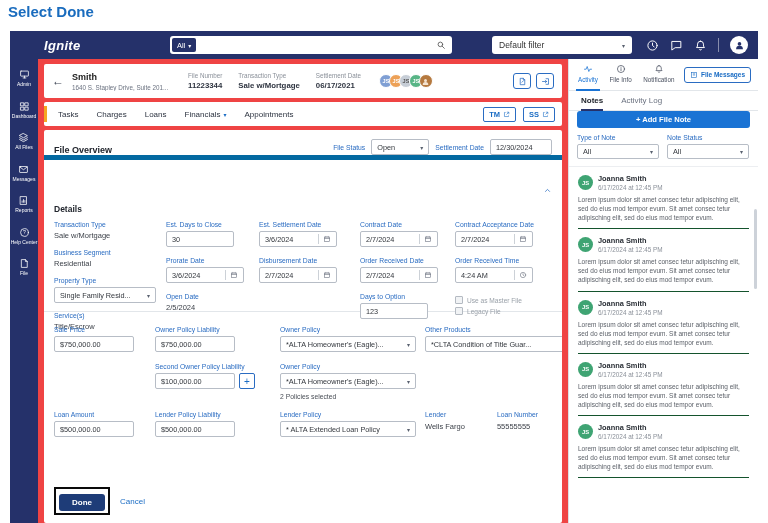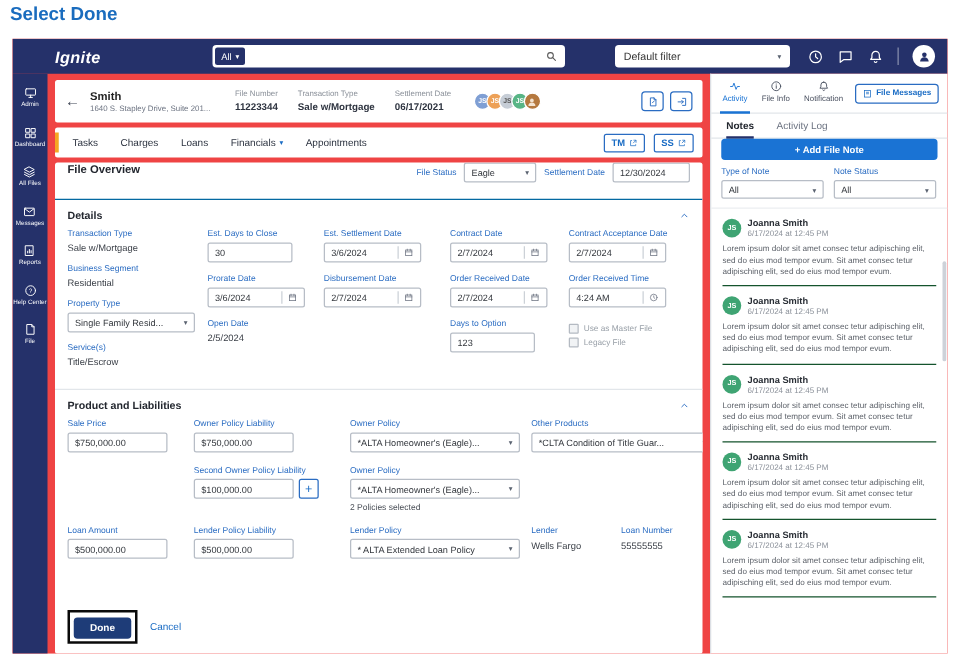--- a/index.html
+++ b/index.html
@@ -59,37 +59,37 @@
   .tabbar { margin-top:4px; background:#fff; border-radius:2px; height:24px; display:flex; align-items:center; position:relative; padding-left:14px; gap:18px; flex:none;justify-content:flex-end; }
   .tabaccent { position:absolute; left:0; top:4px; width:3px; height:16px; background:#f5a623; }
   .tab { font-size:8px; color:#2c3340; display:flex; align-items:center; gap:3px; cursor:pointer; }
   .fcaret { color:#1a6cc4; font-size:6px; }
   .minibtns { margin-left:auto; display:flex; gap:7px; margin-right:7px; }
   .minibtn { border:1px solid #2a6cc2; color:#1a6cc4; border-radius:2px; height:15px; padding:0 5px; display:flex; align-items:center; gap:3px; font-size:7.5px; font-weight:bold; background:#fff; cursor:pointer; }
   .minibtn svg { width:7px; height:7px; fill:none; stroke:#1a6cc4; stroke-width:2; }
 
   
   .contentcard { margin-top:4px; background:#fff; border-radius:2px; flex:1; display:flex; flex-direction:column; overflow:hidden; }
-  .ovrow { height:30px; border-bottom:1px solid #0369a1; display:flex; align-items:flex-start; padding:0 10px; flex:none; }
+  .ovrow { height:30px; border-bottom:5px solid #0369a1; display:flex; align-items:flex-end; padding:0 10px; flex:none; }
   .ovtitle { font-size:9px; font-weight:bold; color:#22262e; }
   .ovctrls { margin-left:auto; display:flex; align-items:center; gap:6px; }
 
   .lbl { font-size:6.8px; color:#2a6cc2; margin-bottom:3px; }
   .val { font-size:7.5px; color:#3a3f47; }
   .input, .select { height:16px; border:1px solid #b7bdc6; border-radius:2px; background:#fff; display:flex; align-items:center; padding:0 5px; font-size:7.3px; color:#33373d; }
   .select { justify-content:space-between; gap:4px; cursor:pointer; }
   .caret { color:#5a6270; font-size:6px; }
   .grow { flex:1; overflow:hidden; white-space:nowrap; }
   .ibtn { border-left:1px solid #ccd1d7; padding-left:4px; margin-left:4px; display:flex; height:10px; align-items:center; cursor:pointer; }
   .ficon svg { width:8px; height:8px; fill:none; stroke:#6b7280; stroke-width:1.8; stroke-linecap:round; display:block; }
   .w56{width:58px} .w62{width:62px} .w68{width:68px} .w78{width:78px} .w80{width:80px} .w100{width:102px} .wfull{width:100%}
 
   .section { border-bottom:1px solid #e2e6ea; padding:7px 10px; flex:none; }
   .sechead { display:flex; align-items:center; justify-content:space-between; }
-  .sectitle { font-size:8.5px; font-weight:bold; color:#22262e; }
+  .sectitle { font-size:8.5px; font-weight:bold; color:#22262e;margin-top:37px; }
   .chev { cursor:pointer; }
   .chev svg { width:9px; height:9px; fill:none; stroke:#2a6cc2; stroke-width:2; stroke-linecap:round; stroke-linejoin:round; display:block; }
 
   .details-body { display:flex; margin-top:7px; }
   .dcol1 { width:112px; flex:none; display:flex; flex-direction:column; gap:9px; }
   .dgrid { flex:1; display:grid; grid-template-columns:84px 92px 86px 112px; column-gap:9px; row-gap:10px; align-content:start; }
   .cbrow { display:flex; align-items:center; gap:4px; margin-top:3px; }
   .cb { width:8px; height:8px; border:1px solid #b4bac2; background:#f1f3f5; border-radius:1px; flex:none; cursor:pointer; }
   .cblbl { font-size:6.6px; color:#9aa1a9; }
 
@@ -342,21 +342,21 @@
         </div>
       </div>
 
       <div class="contentcard">
 
         <div class="ovrow">
           <span class="ovtitle">File Overview</span>
           <div class="ovctrls">
             <span class="lbl" style="margin:0">File Status</span>
             <div class="select w56">
-              <span class="grow">Eagle</span>
+              <span class="grow">Open</span>
               <span class="caret">▾</span>
             </div>
             <span class="lbl" style="margin:0">Settlement Date</span>
             <div class="input w62">
               <span class="grow">12/30/2024</span>
             </div>
           </div>
         </div>
 
         <div class="section" style="height:152px">
@@ -500,28 +500,20 @@
                 <div class="cbrow">
                   <span class="cb"></span>
                   <span class="cblbl">Legacy File</span>
                 </div>
               </div>
             </div>
           </div>
         </div>
 
         <div class="section" style="border-bottom:none; flex:1">
-          <div class="sechead">
-            <span class="sectitle">Product and Liabilities</span>
-            <span class="chev">
-                <svg viewBox="0 0 24 24">
-                  <path d="M6.5 14.5L12 9l5.5 5.5"></path>
-                </svg>
-              </span>
-          </div>
           <div class="prod-grid">
             <div>
               <div class="lbl">Sale Price</div>
               <div class="input w80">
                   <span class="grow">$750,000.00</span>
                 </div>
             </div>
             <div>
               <div class="lbl">Owner Policy Liability</div>
               <div class="input w80">

